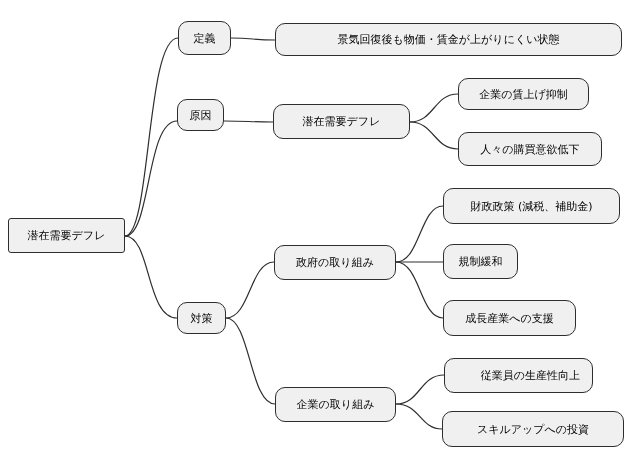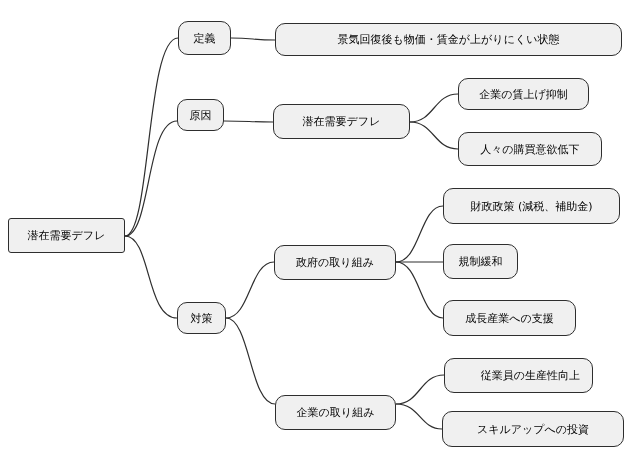--- a/index.html
+++ b/index.html
@@ -85,19 +85,19 @@
   <div class="node" style="left:177px; top:302px; width:49px;  height:32px;">対策</div>
 
   <div class="node" style="left:274px; top:245px; width:122px; height:35px;">政府の取り組み</div>
 
   <div class="node" style="left:443px; top:188px; width:177px; height:36px;">財政政策 (減税、補助金)</div>
 
   <div class="node" style="left:443px; top:244px; width:75px;  height:35px;">規制緩和</div>
 
   <div class="node" style="left:443px; top:300px; width:133px; height:36px;">成長産業への支援</div>
 
-  <div class="node" style="left:275px; top:387px; width:121px; height:35px;margin-top:8px;">企業の取り組み</div>
+  <div class="node" style="left:275px; top:387px; width:121px; height:35px;">企業の取り組み</div>
 
   <div class="node" style="left:444px; top:358px; width:149px; height:35px;padding-left:24px;">従業員の生産性向上</div>
 
   <div class="node" style="left:442px; top:411px; width:182px; height:36px;">スキルアップへの投資</div>
 
 </div>
 
 </body></html>

